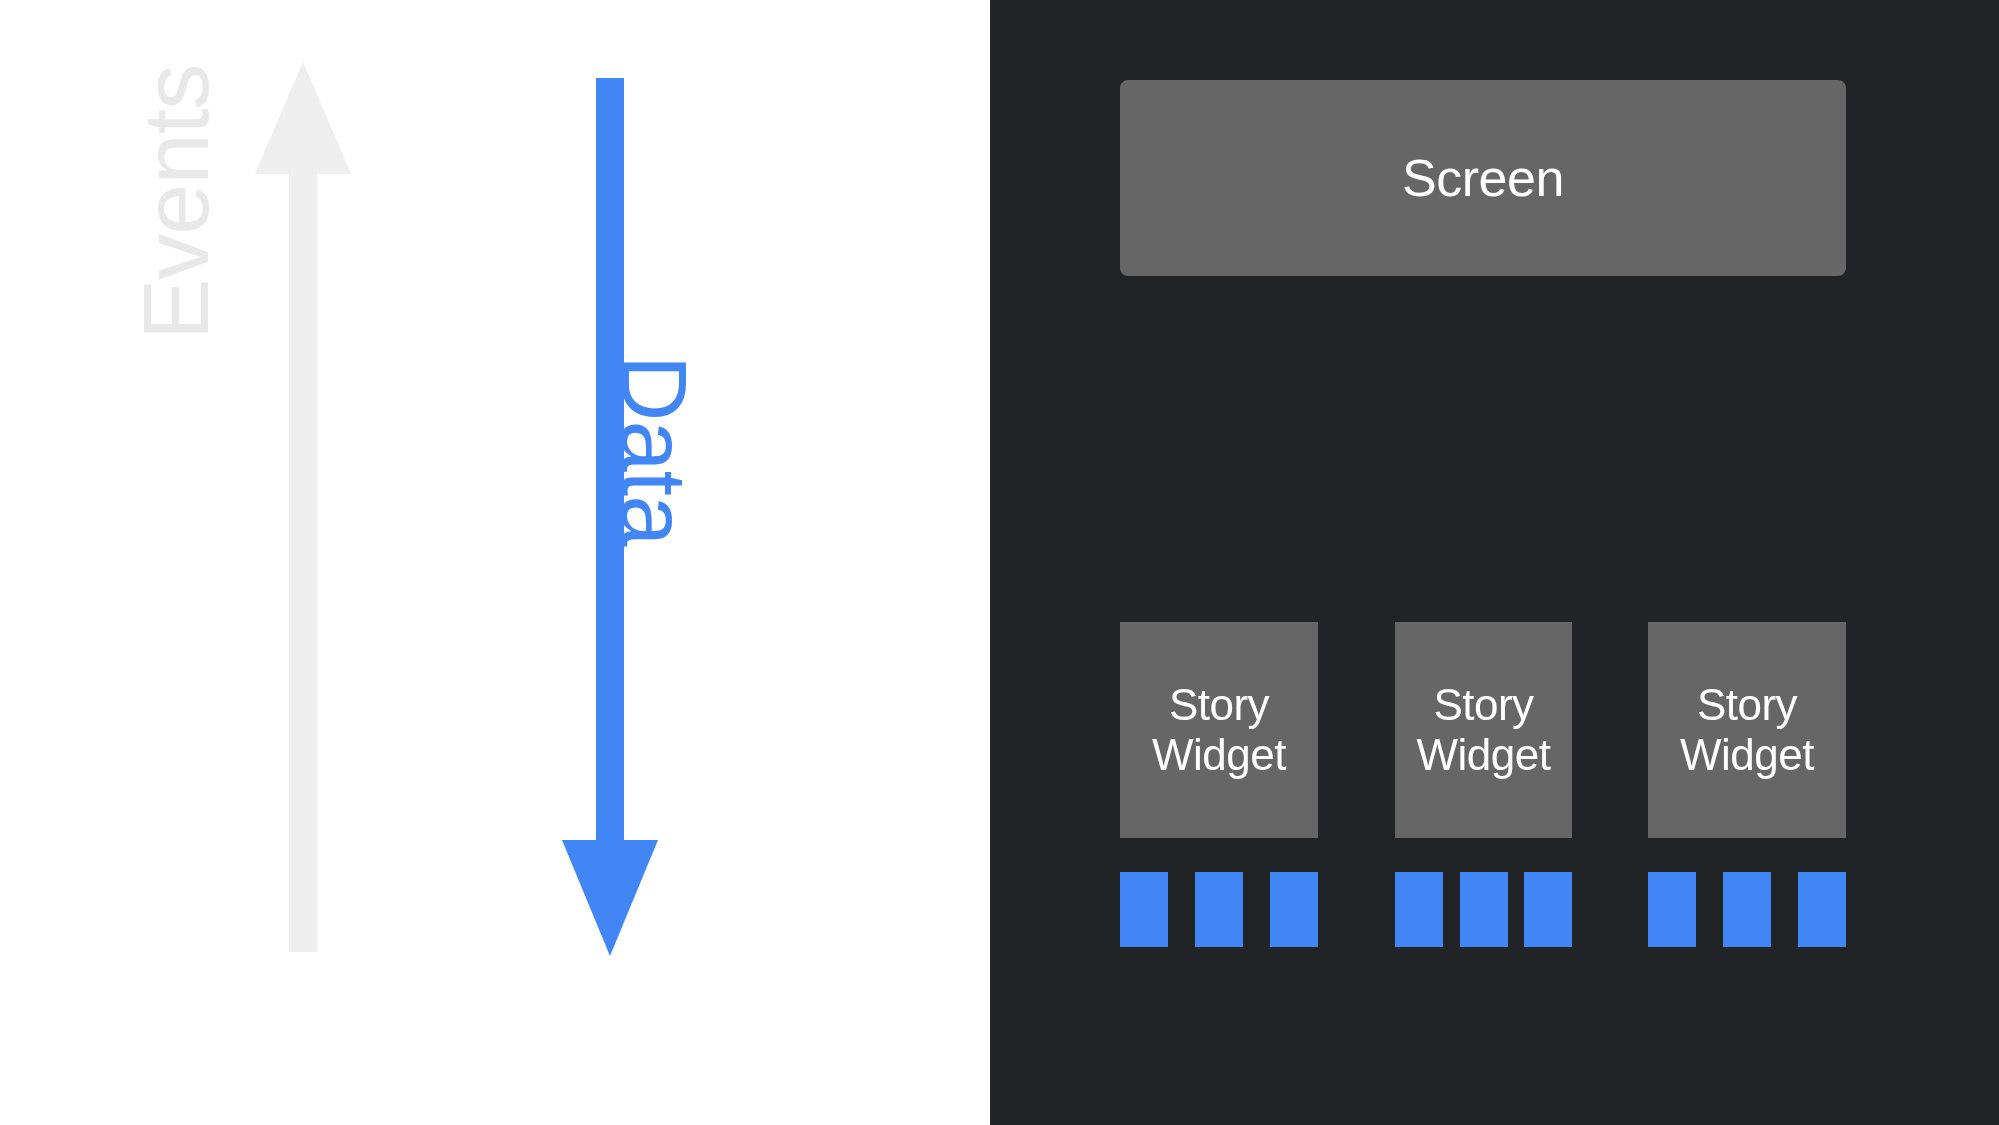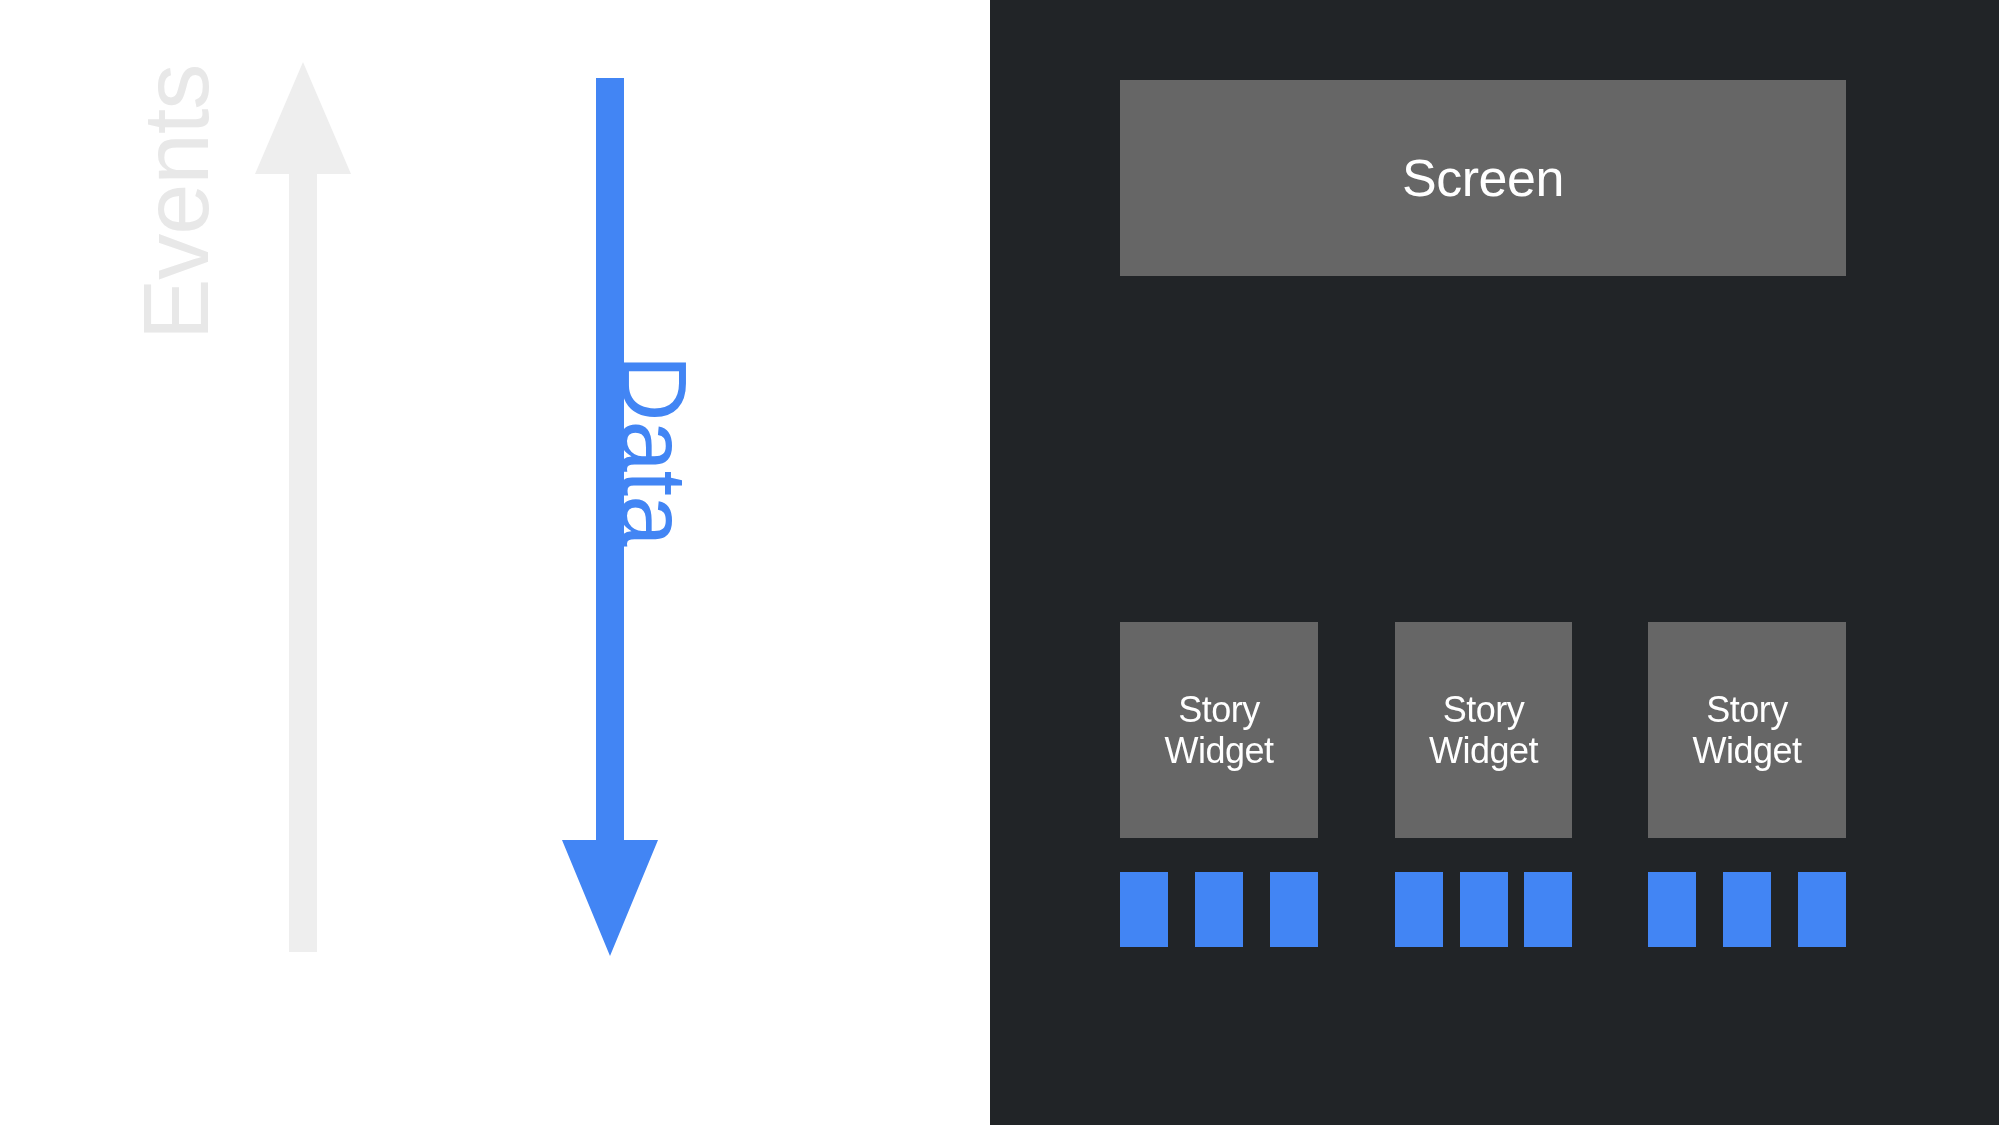--- a/index.html
+++ b/index.html
@@ -74,20 +74,21 @@
     background: #666666;
     color: #ffffff;
     display: flex;
     align-items: center;
     justify-content: center;
     text-align: center;
     font-size: 52px;
     font-weight: 400;
     letter-spacing: -0.5px;
     line-height: 1.12;
+    border-radius: 8px;
   }
 
   .box-screen {
     left: 130px;
     top: 80px;
     width: 726px;
     height: 196px;
   }
 
   .box-newsfeed {
@@ -120,21 +121,21 @@
     left: 0;
     top: 0;
     width: 100%;
     height: 216px;
     background: #666666;
     color: #ffffff;
     display: flex;
     align-items: center;
     justify-content: center;
     text-align: center;
-    font-size: 36px;
+    font-size: 44px;
     font-weight: 400;
     letter-spacing: -0.5px;
     line-height: 1.14;
   }
 
   .bar-row {
     position: absolute;
     left: 0;
     top: 250px;
     width: 100%;

